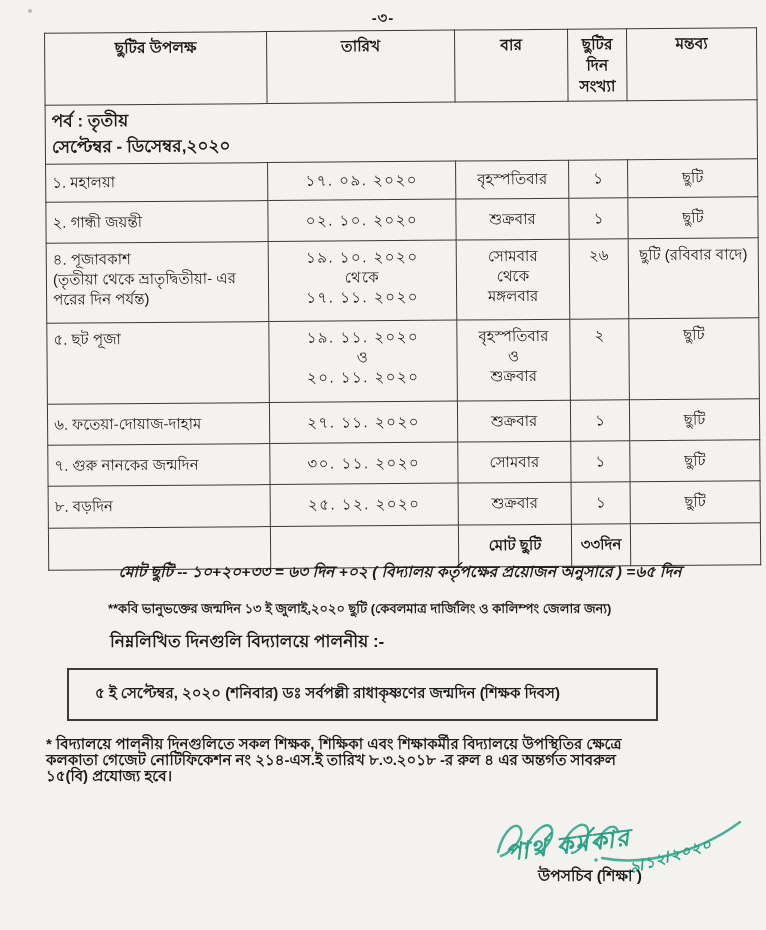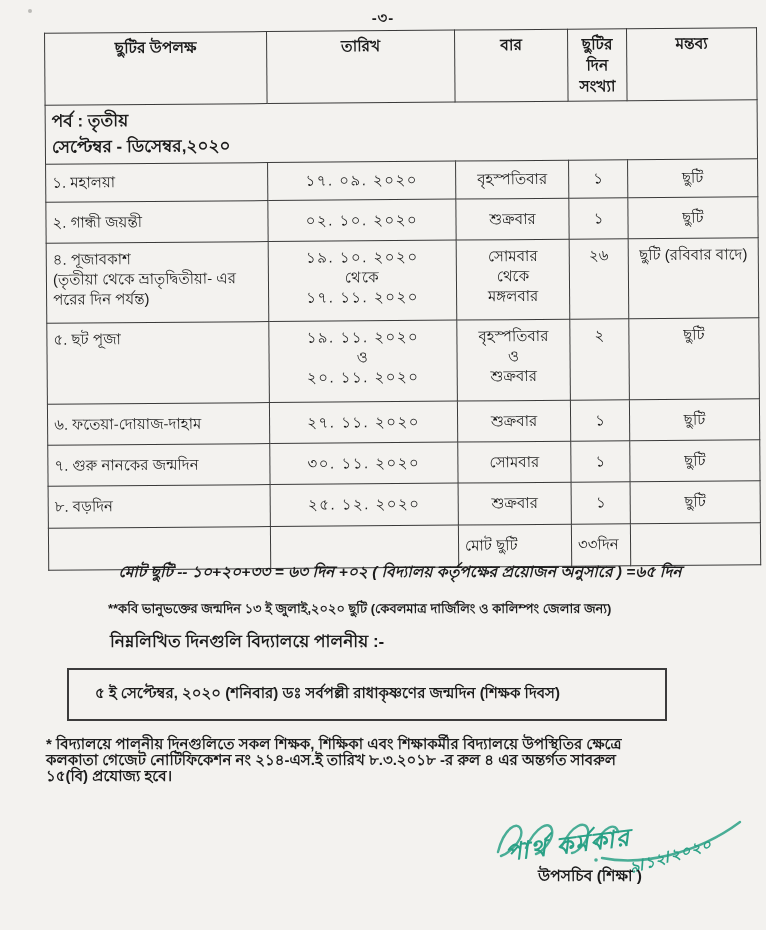--- a/index.html
+++ b/index.html
@@ -26,30 +26,30 @@
   tr.h-head{height:66px;}
   tr.h-sec{height:56px;}
   tr.h-s{height:38px;}
   tr.h-m{height:41px;}
   tr.h-t1{height:80px;}
   tr.h-t2{height:81px;}
   tr.h-last{height:42px;}
   tr.tall td{vertical-align:top;padding-top:6px;}
   td.section-cell{border:1px solid #3a3a3a;text-align:left;padding:4px 4px 4px 10px;vertical-align:middle;}
   .sec-line{font-weight:bold;font-size:17px;line-height:26px;}
-  td.total-lbl,td.total-val{font-weight:normal;text-align:left;vertical-align:middle;margin-left:36px;}
+  td.total-lbl,td.total-val{font-weight:bold;text-align:center;vertical-align:middle;margin-left:36px;}
 
   
   .notes{position:absolute;left:44px;top:558px;width:712px;}
   .note-total{text-align:center;font-weight:bold;font-size:15.5px;margin:2px 0 12px 0;font-style:italic;}
   .note-bhanu{font-weight:bold;font-size:13px;margin:4px 0 9px 64px;line-height:21px;}
   .note-intro{font-weight:bold;font-size:17px;margin:0 0 12px 66px;}
   .obs-box{
     margin-left:23px;width:560px;border:2px solid #3c3c3c;background:transparent;
-    padding:13px 10px 10px 26px;
+    padding:13px 1px 10px 26px;
   }
   .obs-item{font-weight:bold;font-size:15px;line-height:20px;margin-bottom:15px;}
   .obs-item:last-child{margin-bottom:6px;}
   .footer-note{
     margin-top:15px;margin-left:2px;width:702px;font-weight:bold;font-size:15px;
     line-height:16px;white-space:pre-line;
   }
 
   
   .sig-script{position:absolute;color:#2aa186;font-style:italic;font-weight:bold;white-space:nowrap;}

